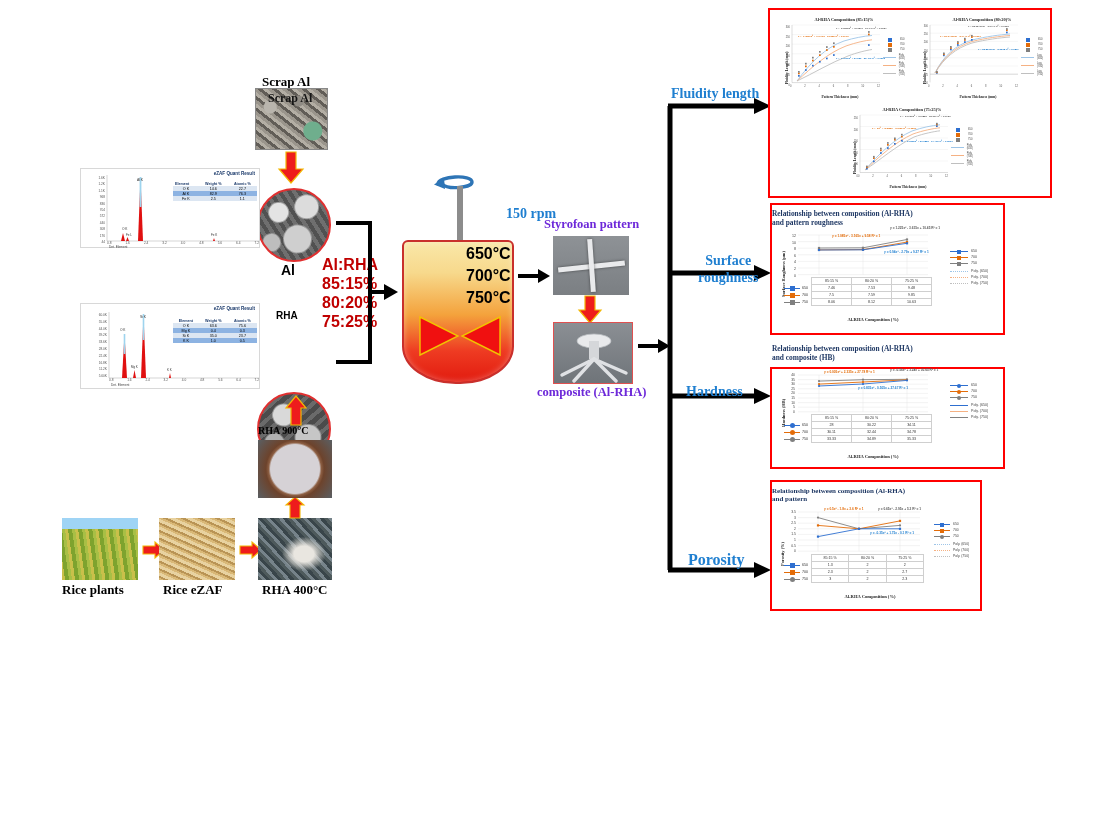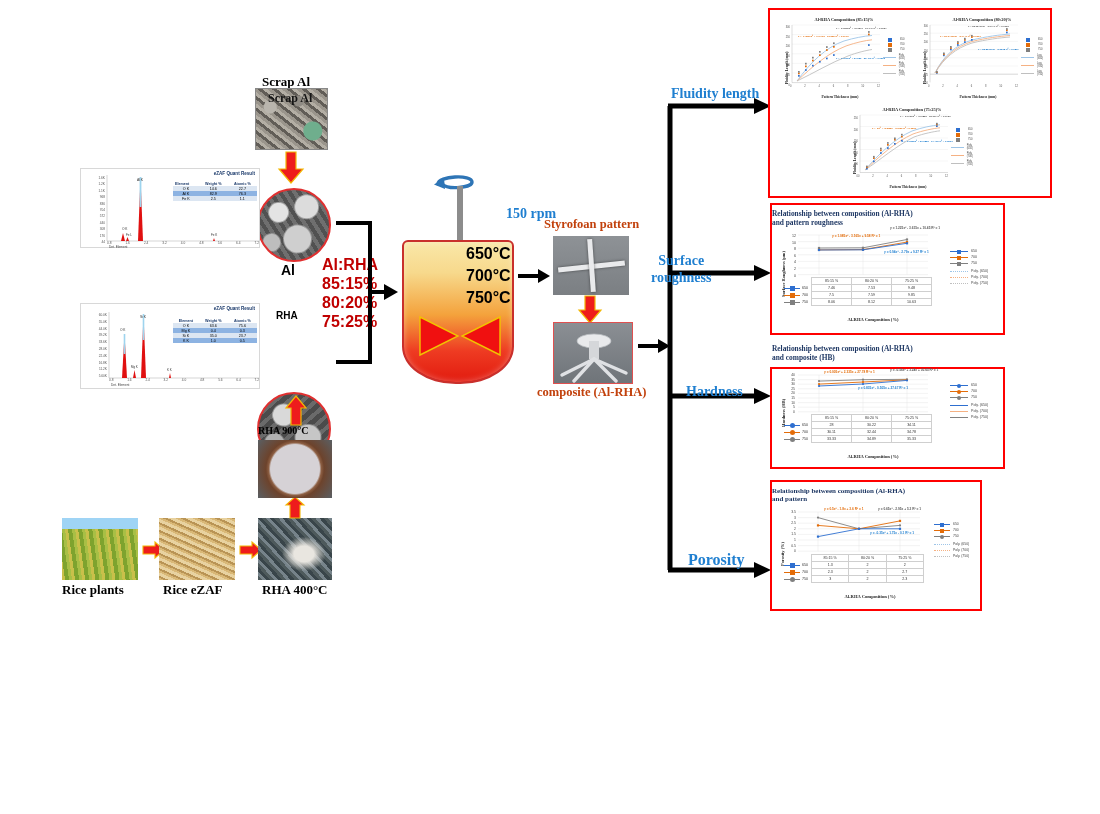--- a/index.html
+++ b/index.html
@@ -9,21 +9,21 @@
     background:#ffffff;
     font-family:"Liberation Serif", serif;
     position:relative;
     overflow:hidden;
   }
   .stage { position:absolute; left:0; top:0; width:1100px; height:814px; }
   .abs { position:absolute; }
 
   
   .lbl-black { font-family:"Liberation Serif", serif; font-weight:bold; color:#000; }
-  .lbl-red   { font-family:"Liberation Serif", serif; font-weight:bold; color:#c2410c; }
+  .lbl-red   { font-family:"Liberation Serif", serif; font-weight:bold; color:#6d28d9; }
   .lbl-blue  { font-family:"Liberation Serif", serif; font-weight:bold; color:#1F7FD0; }
   .lbl-sans-red { font-family:"Liberation Sans", sans-serif; font-weight:bold; color:#C00000; }
   .lbl-sans-black { font-family:"Liberation Sans", sans-serif; font-weight:bold; color:#000; }
 
   
   .photo { background-size:cover; background-position:center; }
 
   .ph-scrap {
     background:
       radial-gradient(circle at 20% 30%, #b9b5ad 0 6px, transparent 7px),
@@ -399,21 +399,21 @@
     <polygon points="88,169 105,177 88,185" fill="#000"></polygon>
 
     <line x1="2" y1="300" x2="92" y2="300" stroke="#000" stroke-width="5"></line>
     <polygon points="88,292 105,300 88,308" fill="#000"></polygon>
 
     <line x1="2" y1="474" x2="92" y2="474" stroke="#000" stroke-width="5"></line>
     <polygon points="88,466 105,474 88,482" fill="#000"></polygon>
   </svg>
 
   <div class="abs lbl-blue" style="left:671px; top:86px; font-size:14px;">Fluidity  length</div>
-  <div class="abs lbl-blue" style="left:651px; top:252px; font-size:14px; text-align:center; line-height:17px;">
+  <div class="abs lbl-blue" style="left:698px; top:252px; font-size:14px; text-align:center; line-height:17px;">
     <div>Surface</div>
     <div>roughness</div>
   </div>
   <div class="abs lbl-blue" style="left:686px; top:384px; font-size:14px;">Hardness</div>
   <div class="abs lbl-blue" style="left:688px; top:551px; font-size:16px;">Porosity</div>
 
   <div class="abs photo ph-rice-plant" style="left:62px; top:518px; width:76px; height:62px;"></div>
   <div class="abs lbl-black" style="left:62px; top:582px; font-size:13px;">Rice plants</div>
 
   <svg class="abs" style="left:143px; top:541px;" width="22" height="18" viewBox="0 0 22 18">

